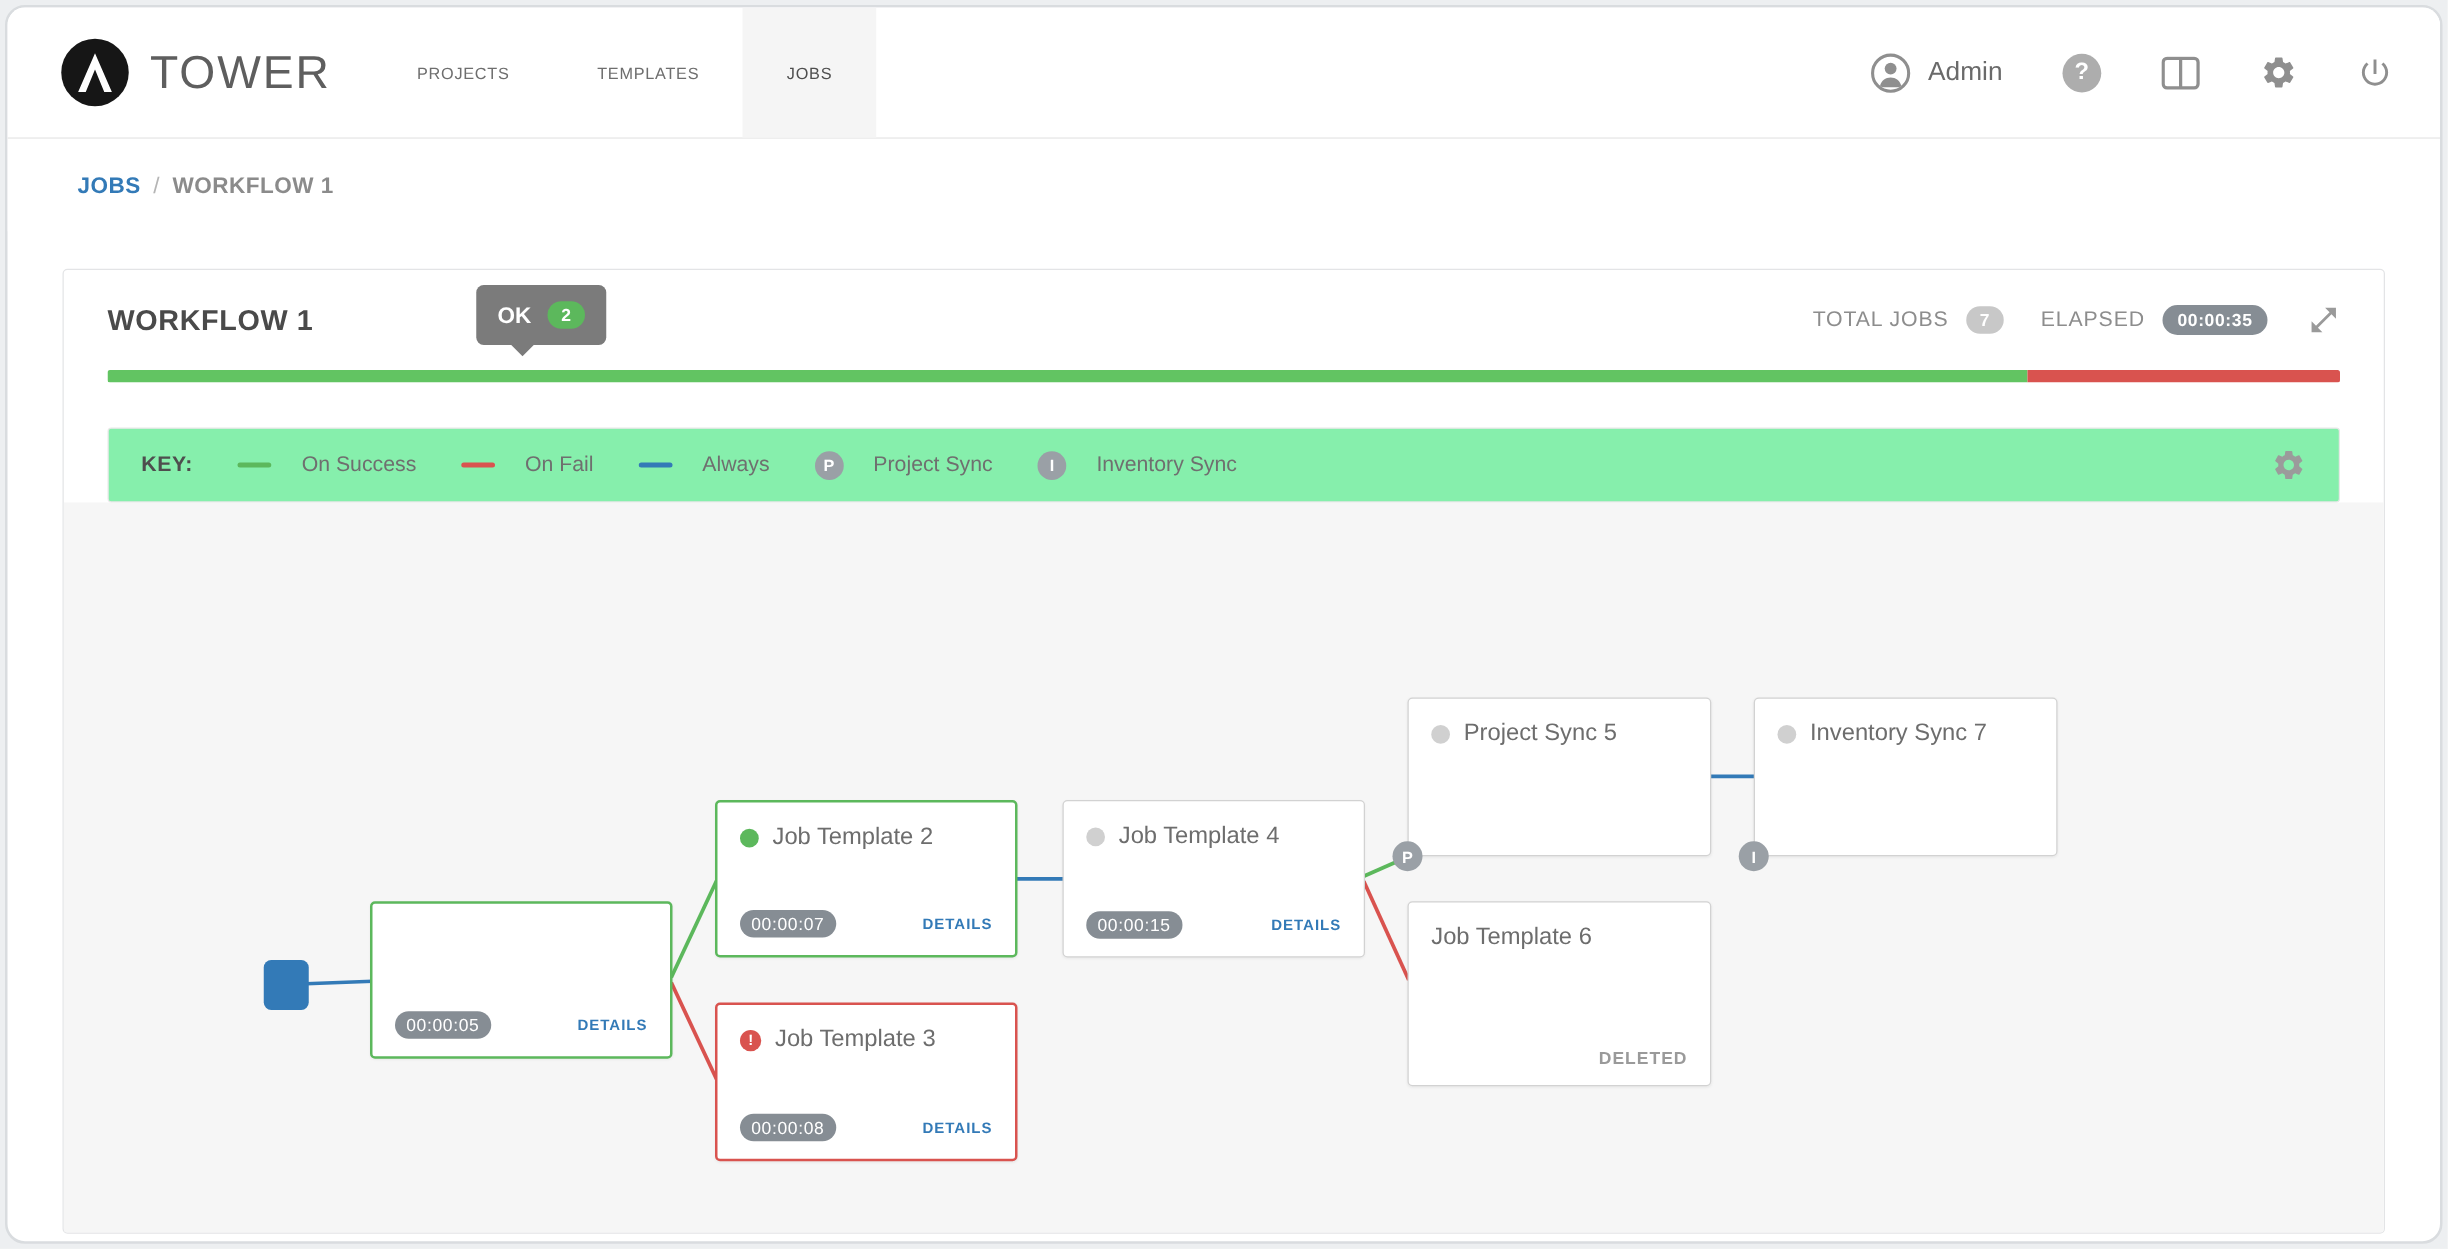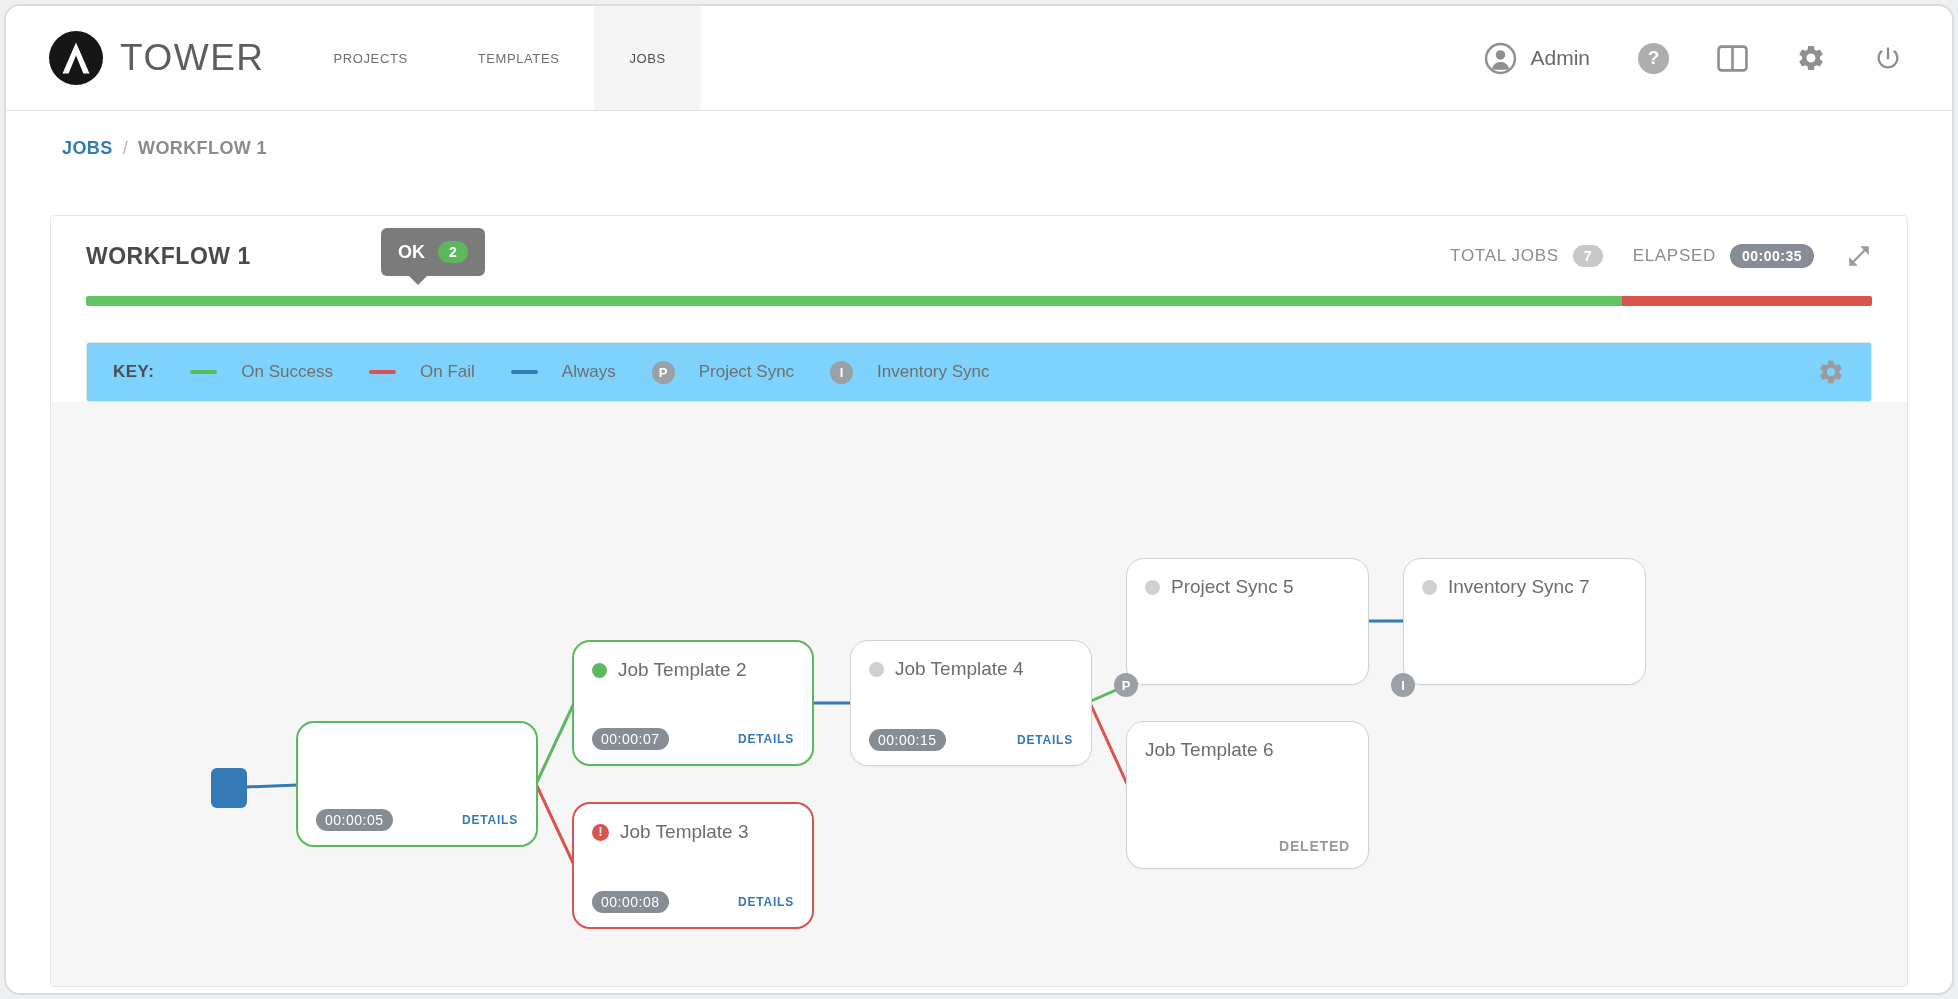--- a/index.html
+++ b/index.html
@@ -23,21 +23,21 @@
   }
   .brand { display:flex; align-items:center; padding-left:42px; cursor:pointer; }
   .logo { width:56px; height:56px; display:flex; }
   .brand-text { font-size:37px; color:#5e5e5e; margin-left:16px; letter-spacing:1.5px; }
   .nav { display:flex; margin-left:34px; }
   .nav-item {
     display:flex; align-items:center; padding:4px 35px;
     font-size:13px; color:#6e6e6e; letter-spacing:0.6px; cursor:pointer; text-decoration:none;
   }
   .nav-item.active { background:#f5f5f5; color:#4e4e4e; }
-  .nav-right { margin-left:auto; display:flex; align-items:center; gap:48px; padding-right:50px; }
+  .nav-right { margin-left:auto; display:flex; align-items:center; gap:48px; padding-right:38px; }
   .user { display:flex; align-items:center; gap:13px; font-size:21px; color:#6a6a6a; cursor:pointer; }
   .help-circle {
     width:31px; height:31px; border-radius:50%; background:#adadad; color:#fff;
     font-size:19px; font-weight:bold; display:flex; align-items:center; justify-content:center; cursor:pointer;
   }
   .nav-ic { display:flex; cursor:pointer; }
 
   
   .breadcrumb {
     height:74px; display:flex; align-items:center; padding-left:56px; gap:10px;
@@ -75,21 +75,21 @@
   .badge-light { background:#c8c8c8; color:#fff; border-radius:12px; padding:3px 11px; font-size:14px; font-weight:bold; }
   .badge-dark  { background:#868d94; color:#fff; border-radius:12px; padding:4px 12px; font-size:14px; font-weight:bold; letter-spacing:0.5px;text-align:center; }
   .expand { margin-left:32px; display:flex; cursor:pointer; }
 
   .progress { height:10px; margin:0 35px; display:flex; overflow:hidden; border-radius:2px; }
   .p-success { background:#62c462; }
   .p-fail { flex:1; background:#d9534f; }
 
   .keybar {
     margin:36px 35px 0; height:60px; border:1px solid #e7e7e7; border-radius:3px;
-    display:flex; align-items:center; padding:0 26px; gap:36px; background:#7dd3fc;
+    display:flex; align-items:center; padding:0 26px; gap:36px; background:#86efac;
     position:relative; z-index:2;
   }
   .key-label { font-size:17px; color:#4e4e4e; font-weight:bold; letter-spacing:0.5px; }
   .key-item { display:flex; align-items:center; gap:24px; }
   .sw { width:27px; height:4px; border-radius:2px; }
   .sw-success { background:#5cb85c; } .sw-fail { background:#d9534f; } .sw-always { background:#337ab7; }
   .key-circle {
     width:23px; height:23px; border-radius:50%; background:#9aa0a6; color:#fff;
     font-size:13px; font-weight:bold; display:flex; align-items:center; justify-content:center;
   }
@@ -101,21 +101,21 @@
   .links { position:absolute; left:0; top:0; }
   .lk-success { stroke:#5cb85c; stroke-width:3; }
   .lk-fail    { stroke:#d9534f; stroke-width:3; }
   .lk-always  { stroke:#337ab7; stroke-width:3; }
 
   .start-node {
     position:absolute; left:160px; top:366px; width:36px; height:40px;
     background:#337ab7; border-radius:6px; cursor:pointer; z-index:2;
   }
   .node {
-    position:absolute; background:#fff; border-radius:18px;
+    position:absolute; background:#fff; border-radius:4px;
     box-shadow:0 1px 2px rgba(0,0,0,0.05); cursor:pointer; z-index:2;
   }
   .node.b-success { border:2px solid #5cb85c; }
   .node.b-fail    { border:2px solid #d9534f; }
   .node.b-plain   { border:1px solid #d2d2d2; }
   .node-top { display:flex; align-items:center; gap:11px; padding:17px 18px 0 18px; }
   .dot { width:15px; height:15px; border-radius:50%; flex:none; }
   .dot-success { background:#5cb85c; }
   .dot-pending { background:#d0d0d0; }
   .fail-ic {

